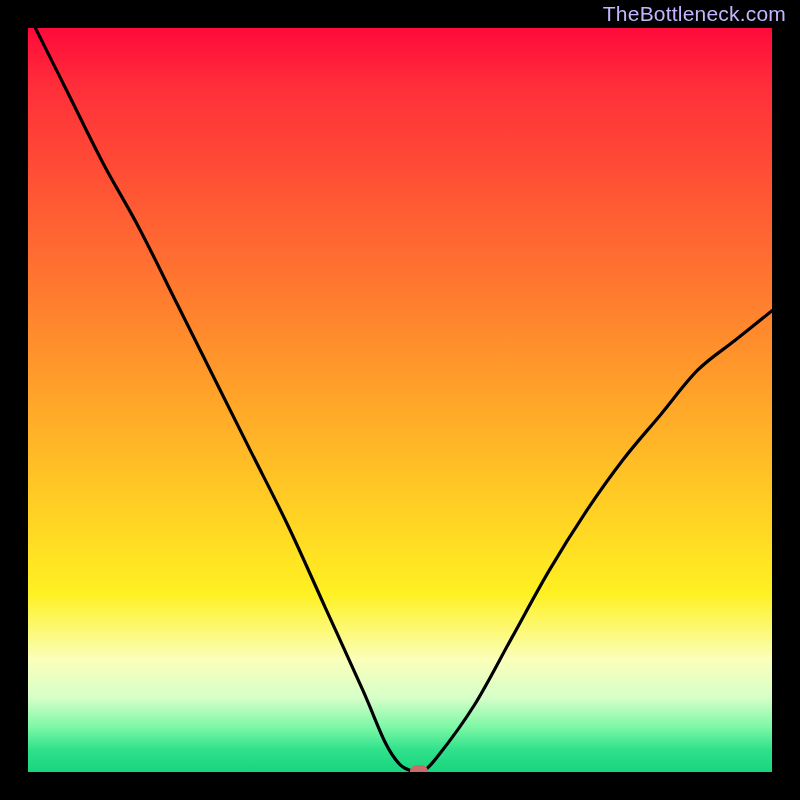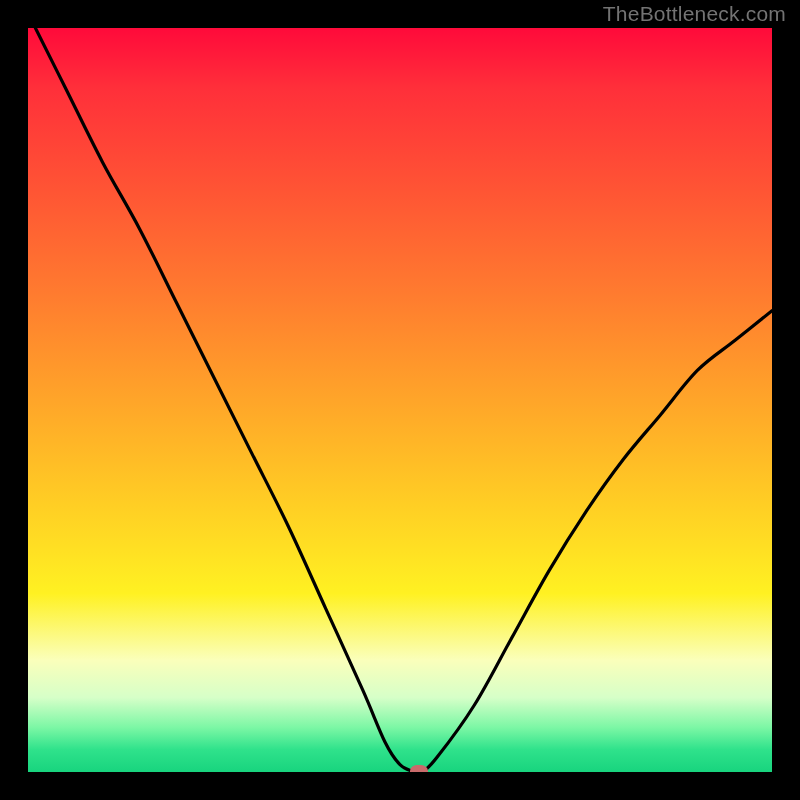--- a/index.html
+++ b/index.html
@@ -14,21 +14,21 @@
   .frame {
     position: relative;
     width: 800px;
     height: 800px;
     background: #000;
   }
   .watermark {
     position: absolute;
     top: 2px;
     right: 14px;
-    color: #737373;
+    color: #c4b5fd;
     font-size: 21px;
     font-weight: 500;
     letter-spacing: 0.2px;
     z-index: 10;
   }
   .plot-area {
     position: absolute;
     left: 28px;
     top: 28px;
     width: 744px;

